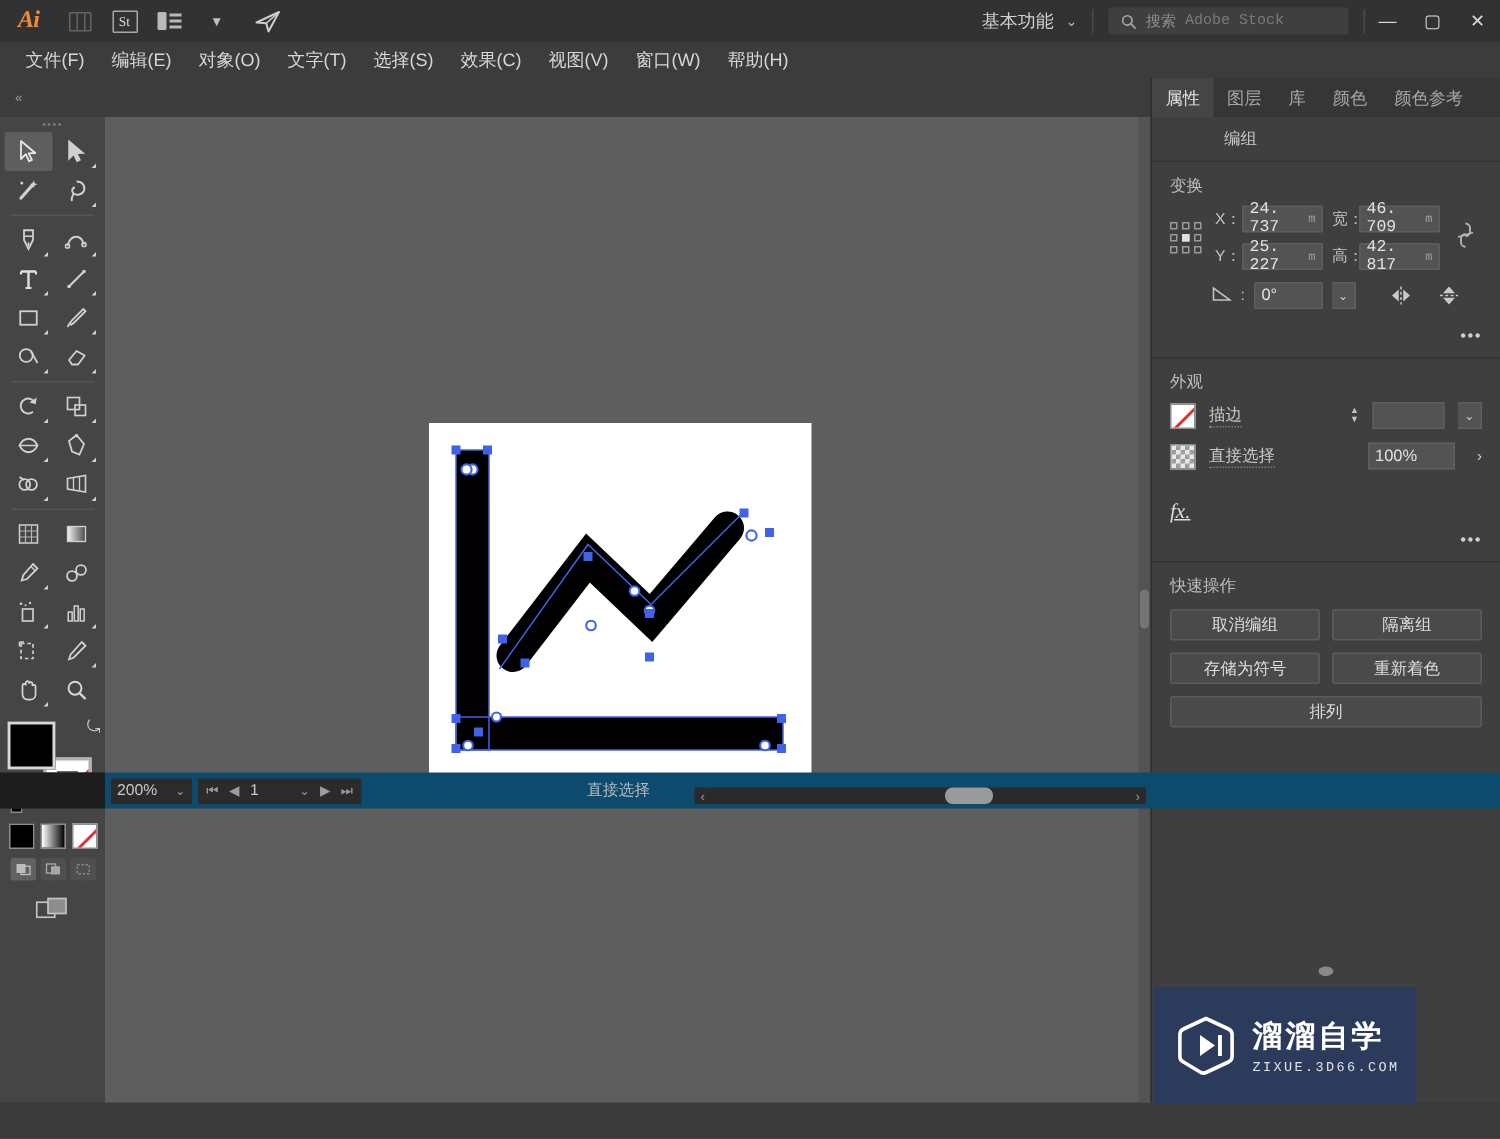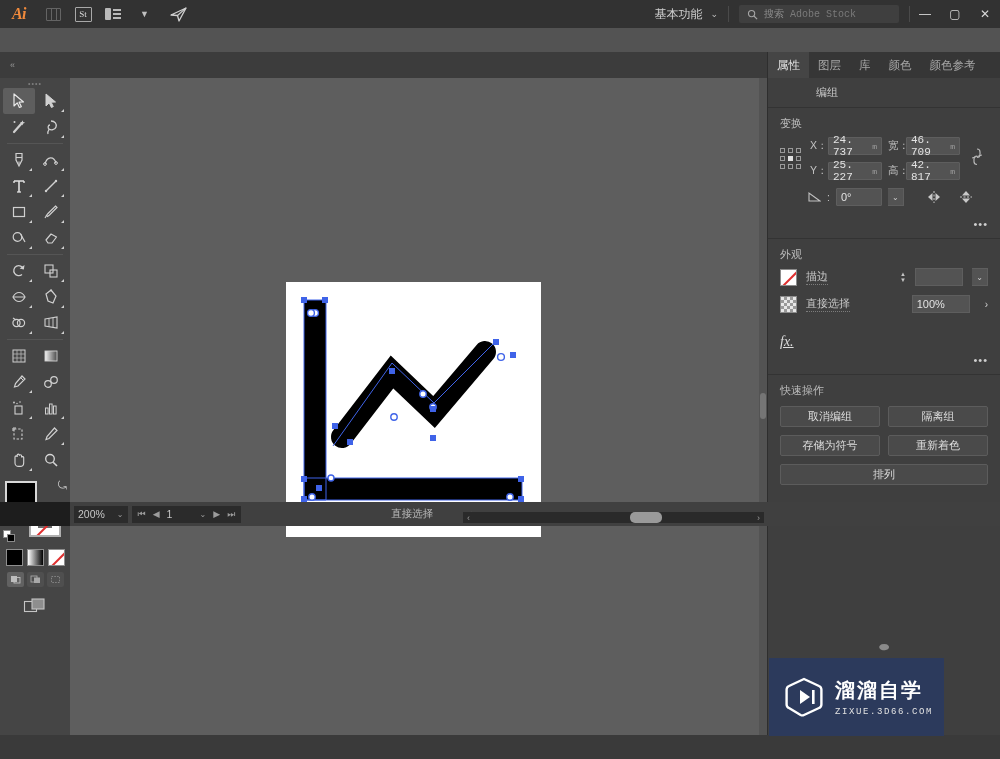--- a/index.html
+++ b/index.html
@@ -298,22 +298,22 @@
     position: absolute; left: 769px; top: 658px; width: 175px; height: 78px;
     background: #2c3a5c; display: flex; align-items: center; gap: 10px; padding-left: 14px;
   }
   .wm-logo { width: 42px; height: 42px; flex: none; }
   .wm-text { display: flex; flex-direction: column; gap: 3px; }
   .wm-title { color: #fff; font-size: 20px; letter-spacing: 2px; font-weight: bold; }
   .wm-sub { color: #e2e2e2; font-size: 9px; letter-spacing: 1.6px; font-family: "Liberation Mono", monospace; }
 
   
   .statusbar {
-    position: absolute; left: 0; bottom: 13px; width: 1000px; height: 24px;
-    background: #404040; display: flex; align-items: center;
+    position: absolute; left: 0; bottom: 0; width: 1000px; height: 24px;
+    background: #0c4a6e; display: flex; align-items: center;
   }
   .sb-left { width: 70px; height: 24px; background: #1d1d1d; }
   .sb-zoom {
     display: flex; align-items: center; background: #2b2b2b;
     height: 17px; padding: 0 4px; margin-left: 4px; gap: 12px;
   }
   .sb-zoom .v { color: #c7c7c7; font-size: 10.5px; }
   .sb-nav {
     display: flex; align-items: center; gap: 7px; background: #2b2b2b;
     height: 17px; padding: 0 6px; margin-left: 4px; color: #9c9c9c; font-size: 9px;
@@ -382,20 +382,31 @@
         <span class="ph">搜索</span>
         <span class="ph2">Adobe Stock</span>
       </div>
       <div class="vdiv"></div>
       <div class="wbtn">—</div>
       <div class="wbtn">▢</div>
       <div class="wbtn close">✕</div>
     </div>
   </div>
 
+  <div class="menubar">
+    <div class="menu-item">文件(F)</div>
+    <div class="menu-item">编辑(E)</div>
+    <div class="menu-item">对象(O)</div>
+    <div class="menu-item">文字(T)</div>
+    <div class="menu-item">选择(S)</div>
+    <div class="menu-item">效果(C)</div>
+    <div class="menu-item">视图(V)</div>
+    <div class="menu-item">窗口(W)</div>
+    <div class="menu-item">帮助(H)</div>
+  </div>
 
   <div class="tabbar">
     <div class="tab-collapse">‹‹</div>
   </div>
 
   <div class="toolbar">
     <div class="tb-grip">••••</div>
     <div class="tool-grid">
 
       <div class="tool active">

